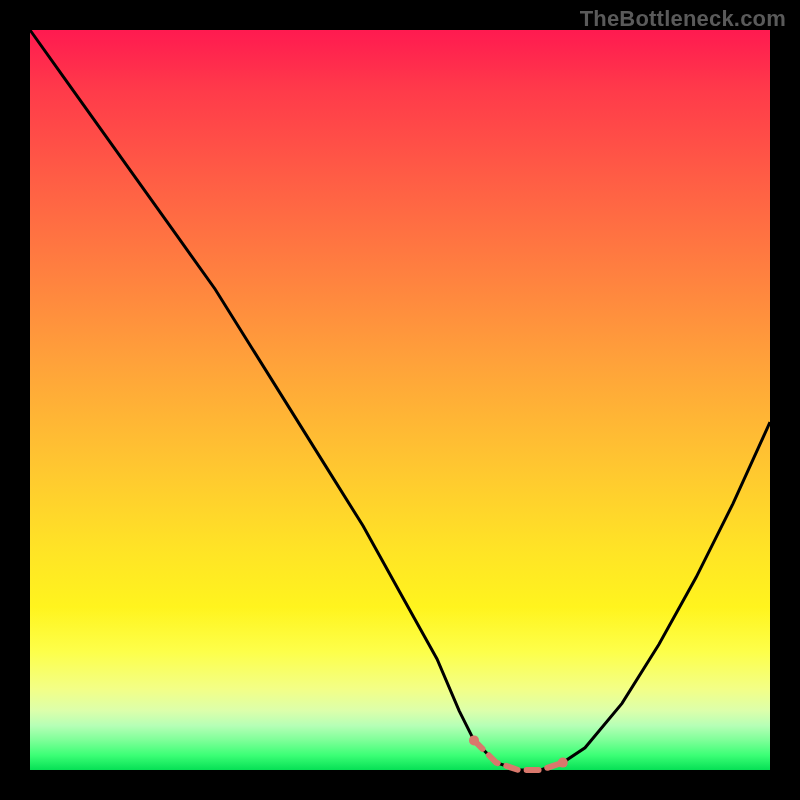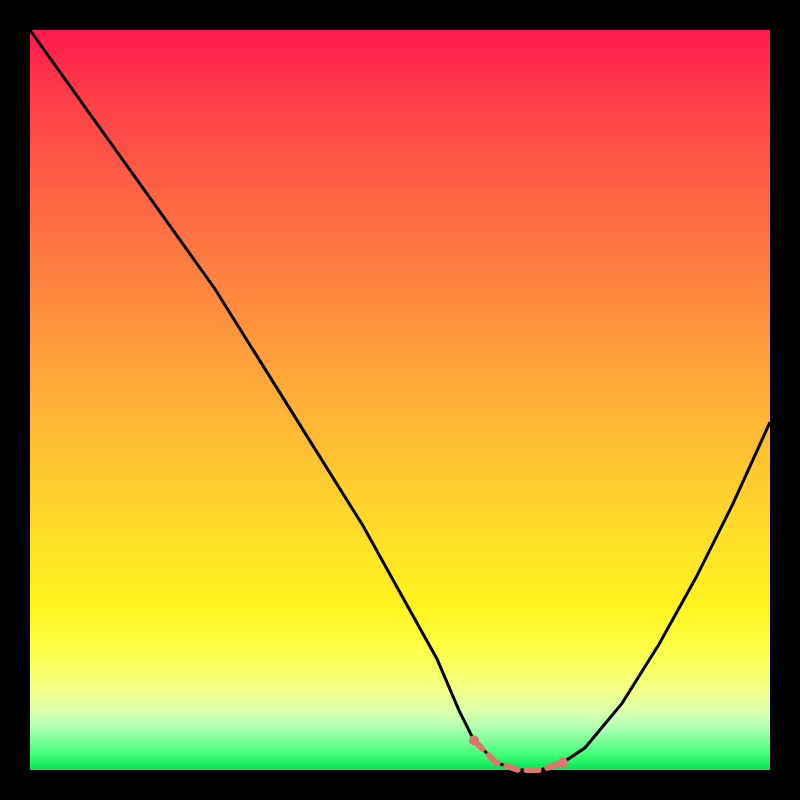--- a/index.html
+++ b/index.html
@@ -54,20 +54,21 @@
   svg.curve {
     position: absolute;
     left: 0; top: 0; width: 100%; height: 100%;
     overflow: visible;
   }
 </style>
 </head>
 <body>
 
 <div class="stage">
+  <div class="watermark">TheBottleneck.com</div>
 
   <div class="plot">
     <div class="gradient"></div>
     <svg class="curve" viewBox="0 0 740 740" preserveAspectRatio="none">
 
       <path id="curve-path" fill="none" stroke="#000" stroke-width="3" d="M0.0 0.0 L37.0 51.8 L74.0 103.6 L111.0 155.4 L148.0 207.2 L185.0 259.0 L222.0 318.2 L259.0 377.4 L296.0 436.6 L333.0 495.8 L370.0 562.4 L407.0 629.0 L429.2 680.8 L444.0 710.4 L466.2 732.6 L488.4 740.0 L510.6 740.0 L532.8 732.6 L555.0 717.8 L592.0 673.4 L629.0 614.2 L666.0 547.6 L703.0 473.6 L740.0 392.2"></path>
 
       <path id="flat-path" fill="none" stroke="#d9786c" stroke-width="6" stroke-dasharray="12 9" stroke-linecap="round" d="M444.0 710.4 L466.2 732.6 L488.4 740.0 L510.6 740.0 L532.8 732.6"></path>
 
       <circle id="flat-dot-a" r="5" fill="#d9786c" cx="444" cy="710.4"></circle>

